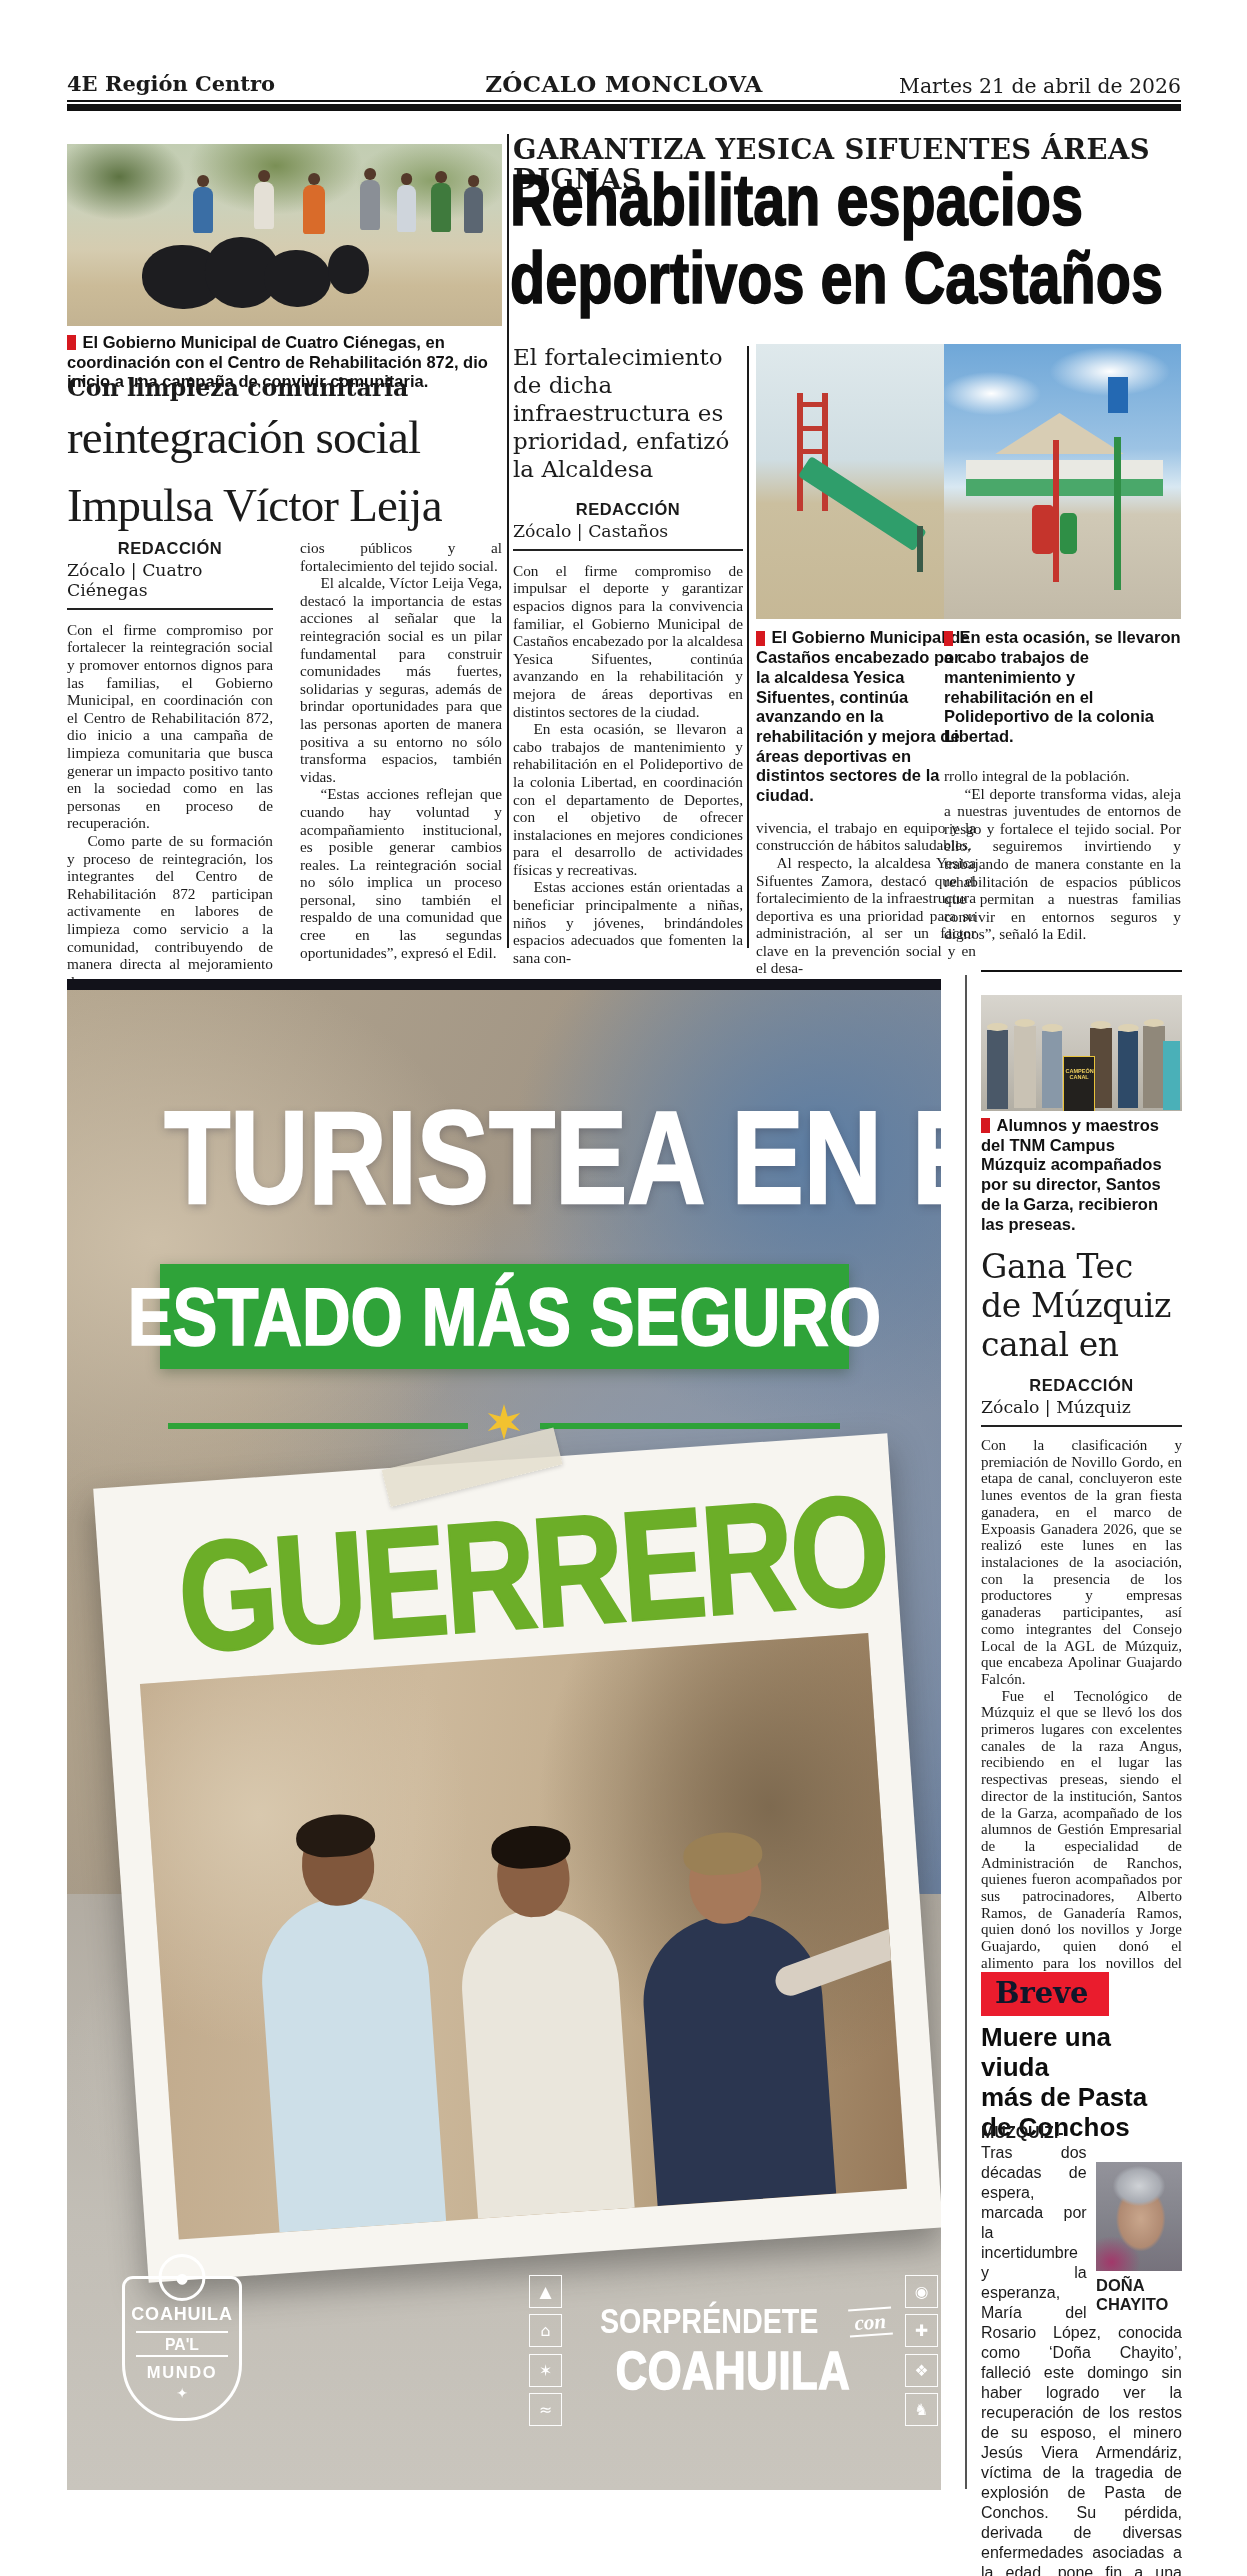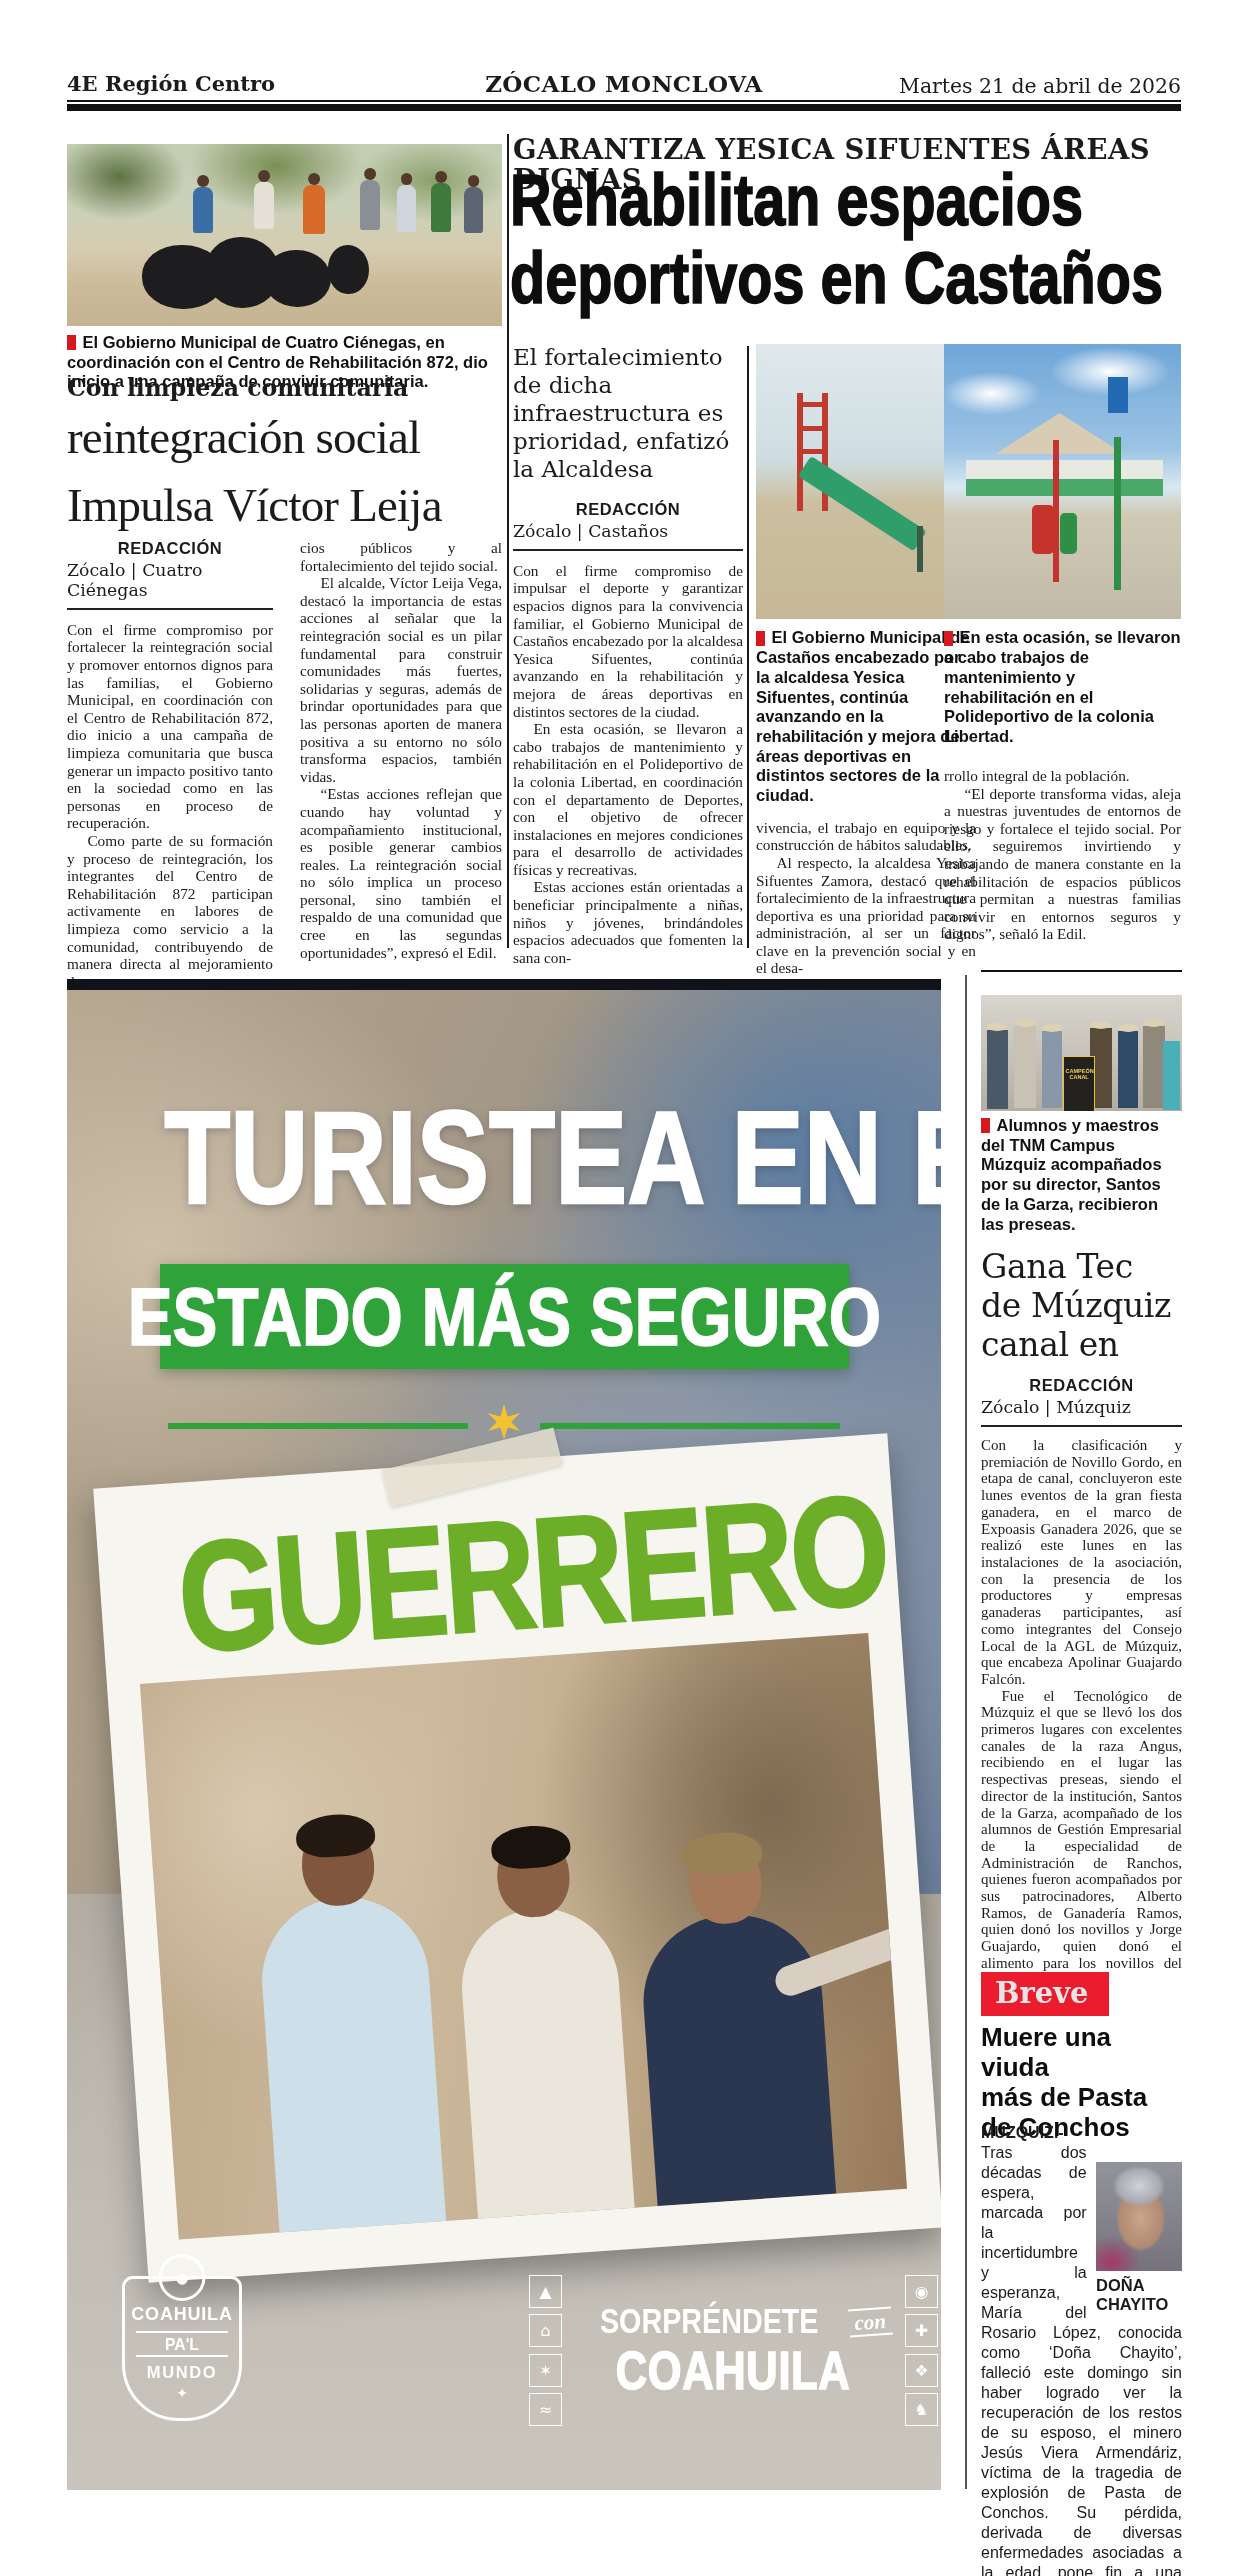--- a/index.html
+++ b/index.html
@@ -105,21 +105,21 @@
   .tl-con{display:inline-block;font:italic 700 21px/22px "Liberation Serif",serif;border-top:2.4px solid #fff;border-bottom:2.4px solid #fff;padding:0.8px 5.5px;margin-left:6.3px;transform:rotate(-4deg);vertical-align:4.7px;}
   .tl-row2{font:700 53px/55px "Liberation Sans",sans-serif;letter-spacing:0.8px;margin-top:3.1px;}
   
   .rail-topline{left:981px;top:970px;width:201px;height:1.6px;background:#111;}
   .rail-vrule{left:965px;top:975px;width:1.6px;height:1514px;background:#555;}
   .tec{left:981px;top:995px;width:201px;}
   .tec-head{font:400 33px/39px "DejaVu Serif",serif;margin-top:12.6px;letter-spacing:-0.4px;}
   .figure{position:absolute;}
   .hat{position:absolute;top:-7px;left:50%;transform:translateX(-50%);width:20.4px;height:7.9px;border-radius:50%;background:#ddd2b4;}
   .banner{position:absolute;background:#23211e;border:1.6px solid #e8c23a;color:#f0d060;font:700 5.5px/6.3px "Liberation Sans",sans-serif;text-align:center;padding:11px 1.6px 1.6px;}
-  .breve{left:981px;top:1972px;background:#ea1c2d;color:#e5e5e5;font:700 29px/31px "DejaVu Serif",serif;padding:5.5px 20.4px 7px 14px;display:inline-block;}
+  .breve{left:981px;top:1972px;background:#ea1c2d;color:#0f172a;font:700 29px/31px "DejaVu Serif",serif;padding:5.5px 20.4px 7px 14px;display:inline-block;}
   .brief-head{left:981px;top:2022px;width:201px;font:700 26px/30px "Liberation Sans",sans-serif;color:#0d0d0d;}
   .brief-body{left:981px;top:2123px;width:201px;font:400 16px/20px "Liberation Sans",sans-serif;text-align:justify;}
   .chay{float:right;width:86px;margin:39px 0 4.7px 9.4px;}
   .chay-cap{font:700 16.5px/19px "Liberation Sans",sans-serif;margin-top:4.7px;}
 </style>
 </head>
 <body>
 
 <div>
 

